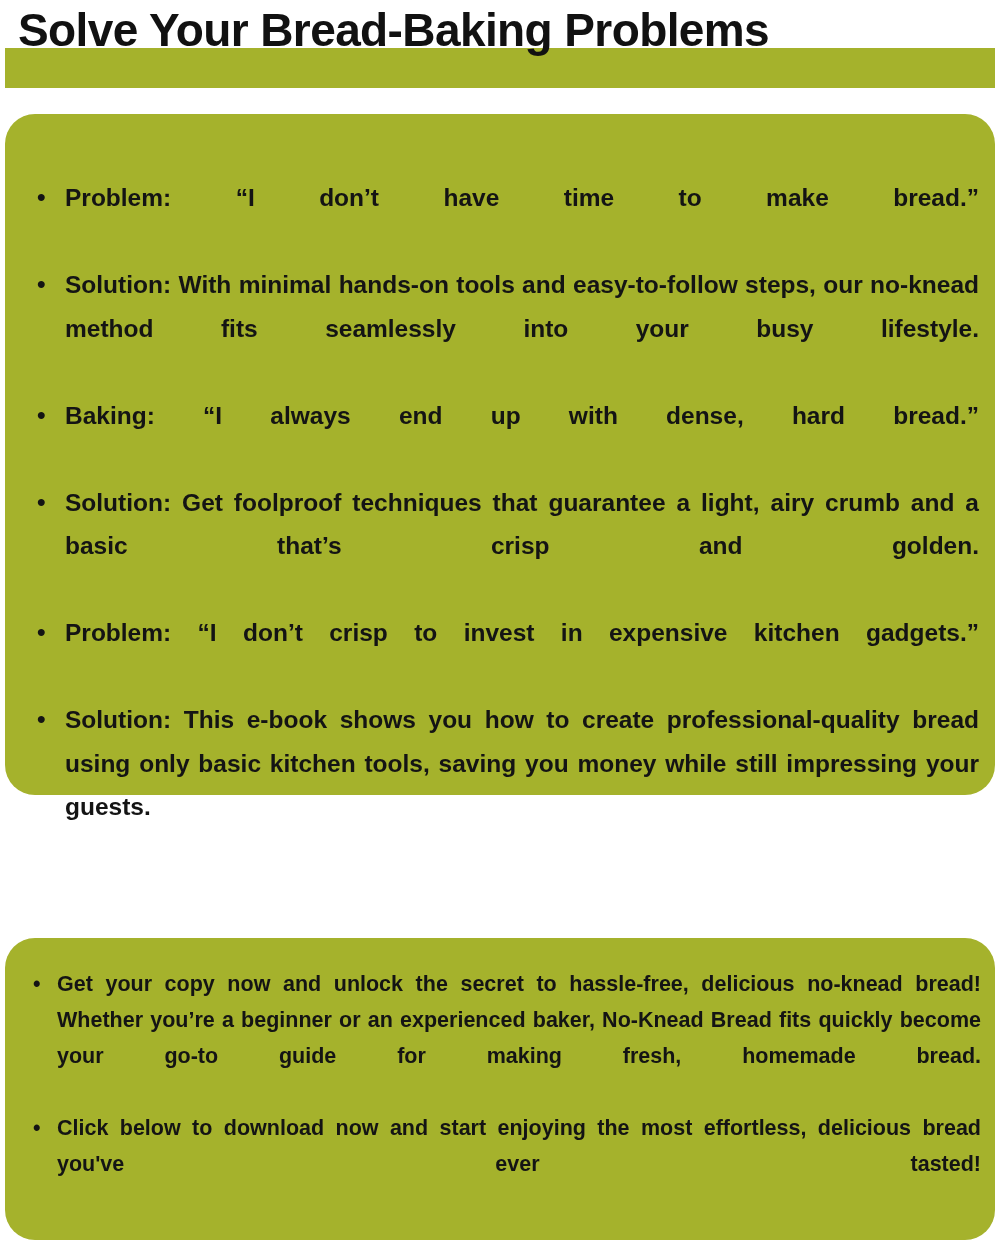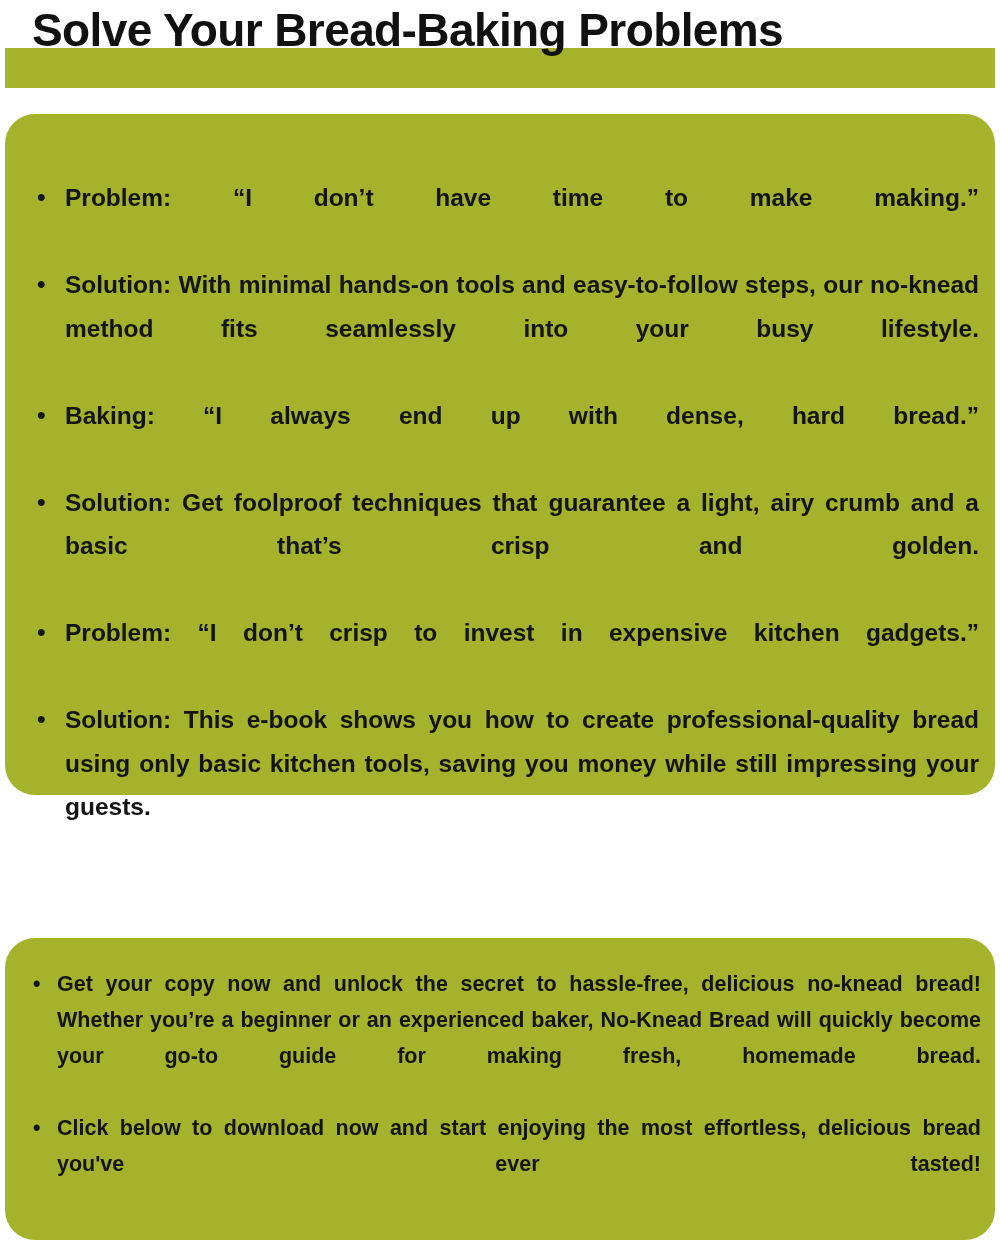--- a/index.html
+++ b/index.html
@@ -51,21 +51,21 @@
     height: 114px;
   }
   #heading-one .heading-bar {
     top: 48px;
     height: 40px;
   }
   #heading-one .heading-text {
     top: 4px;
     font-size: 46px;
     line-height: 52px;
-    padding-left: 32px;
+    padding-left: 18px;
     box-sizing: border-box;
   }
 
   
   #heading-two {
     top: 812px;
     height: 126px;
   }
   #heading-two .heading-bar {
     top: 50px;
@@ -162,21 +162,21 @@
 
   <div class="heading-block" id="heading-one">
     <div class="heading-bar"></div>
     <div class="heading-text">Solve Your Bread-Baking Problems</div>
   </div>
 
   <div class="panel" id="panel-problems">
     <ul class="bullets" id="problems-list">
       <li>
         <span class="bullet-dot">•</span>
-        <span class="bullet-text">Problem: “I don’t have time to make making.”</span>
+        <span class="bullet-text">Problem: “I don’t have time to make bread.”</span>
       </li>
       <li>
         <span class="bullet-dot">•</span>
         <span class="bullet-text">Solution: With minimal hands-on tools and easy-to-follow steps, our no-knead method fits seamlessly into your busy lifestyle.</span>
       </li>
       <li>
         <span class="bullet-dot">•</span>
         <span class="bullet-text">Baking: “I always end up with dense, hard bread.”</span>
       </li>
       <li>
@@ -192,21 +192,21 @@
         <span class="bullet-text">Solution: This e-book shows you how to create professional-quality bread using only basic kitchen tools, saving you money while still impressing your guests.</span>
       </li>
     </ul>
   </div>
 
 
   <div class="panel" id="panel-cta">
     <ul class="bullets" id="cta-list">
       <li>
         <span class="bullet-dot">•</span>
-        <span class="bullet-text">Get your copy now and unlock the secret to hassle-free, delicious no-knead bread! Whether you’re a beginner or an experienced baker, No-Knead Bread will quickly become your go-to guide for making fresh, homemade bread.</span>
+        <span class="bullet-text">Get your copy now and unlock the secret to hassle-free, delicious no-knead bread! Whether you’re a beginner or an experienced baker, No-Knead Bread fits quickly become your go-to guide for making fresh, homemade bread.</span>
       </li>
       <li>
         <span class="bullet-dot">•</span>
         <span class="bullet-text">Click below to download now and start enjoying the most effortless, delicious bread you've ever tasted!</span>
       </li>
     </ul>
   </div>
 
 </div>
 

